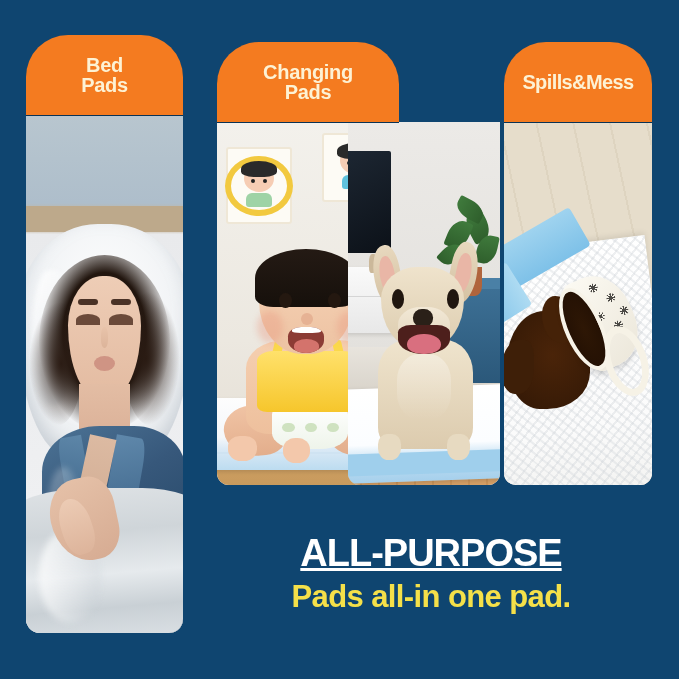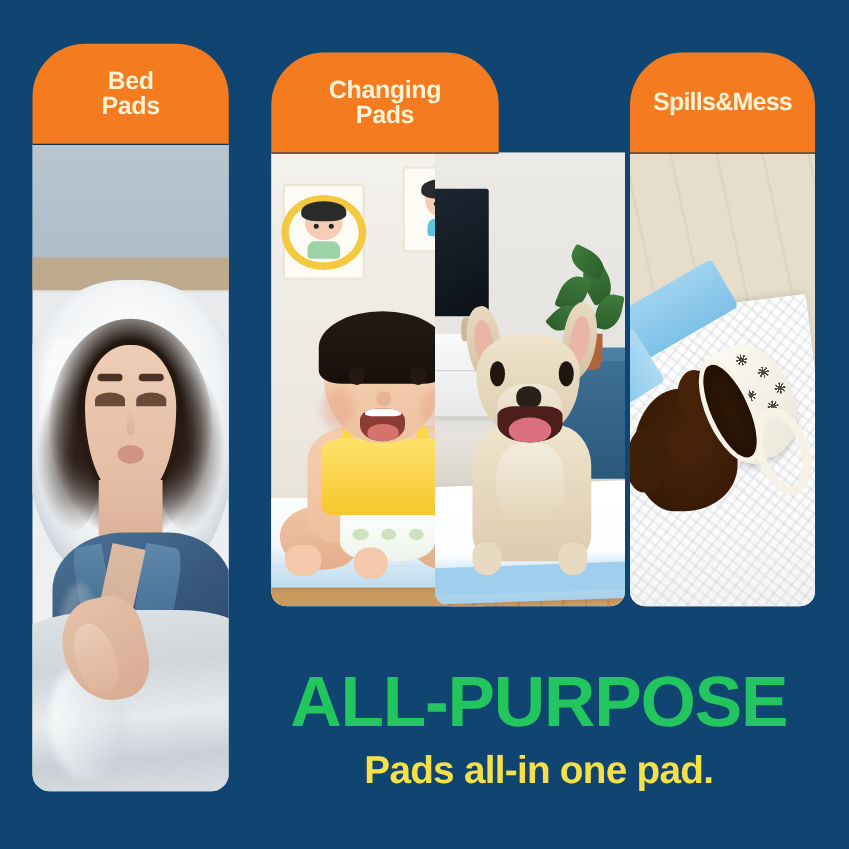--- a/index.html
+++ b/index.html
@@ -215,21 +215,21 @@
     background:radial-gradient(ellipse at 50% 50%,#2e1705 0%,#210f03 100%);
     border:4px solid #f7f3e8;border-radius:50%;transform:rotate(-24deg);}
   .p4-handle{position:absolute;right:3%;top:56%;width:19%;height:16%;
     border:7px solid #f6f2e6;border-radius:50%;transform:rotate(-18deg);}
   .p4-floral{position:absolute;width:9px;height:9px;border-radius:50%;
     background:radial-gradient(#4c4a46 30%,transparent 32%),
                conic-gradient(from 0deg,#4c4a46 0 6%,transparent 6% 12.5%,#4c4a46 12.5% 18.5%,transparent 18.5% 25%,#4c4a46 25% 31%,transparent 31% 37.5%,#4c4a46 37.5% 43.5%,transparent 43.5% 50%,#4c4a46 50% 56%,transparent 56% 62.5%,#4c4a46 62.5% 68.5%,transparent 68.5% 75%,#4c4a46 75% 81%,transparent 81% 87.5%,#4c4a46 87.5% 93.5%,transparent 93.5%);}
 
   
   .title-wrap{position:absolute;left:196px;top:534px;width:470px;text-align:center;z-index:6;}
-  .title{color:#22c55e;font-weight:bold;font-size:57px;letter-spacing:-1px;line-height:1;}
+  .title{color:#ffffff;font-weight:bold;font-size:38px;letter-spacing:-1px;line-height:1;text-decoration:underline;}
   .subtitle{color:#f5e049;font-weight:bold;font-size:31px;letter-spacing:-0.6px;line-height:1;margin-top:9px;}
 </style>
 </head>
 <body>
 
 <div id="stage">
 
   <div class="panel" style="left:26px;top:35px;width:157px;height:598px;">
     <div class="cap">
       <div class="cap-label">Bed

